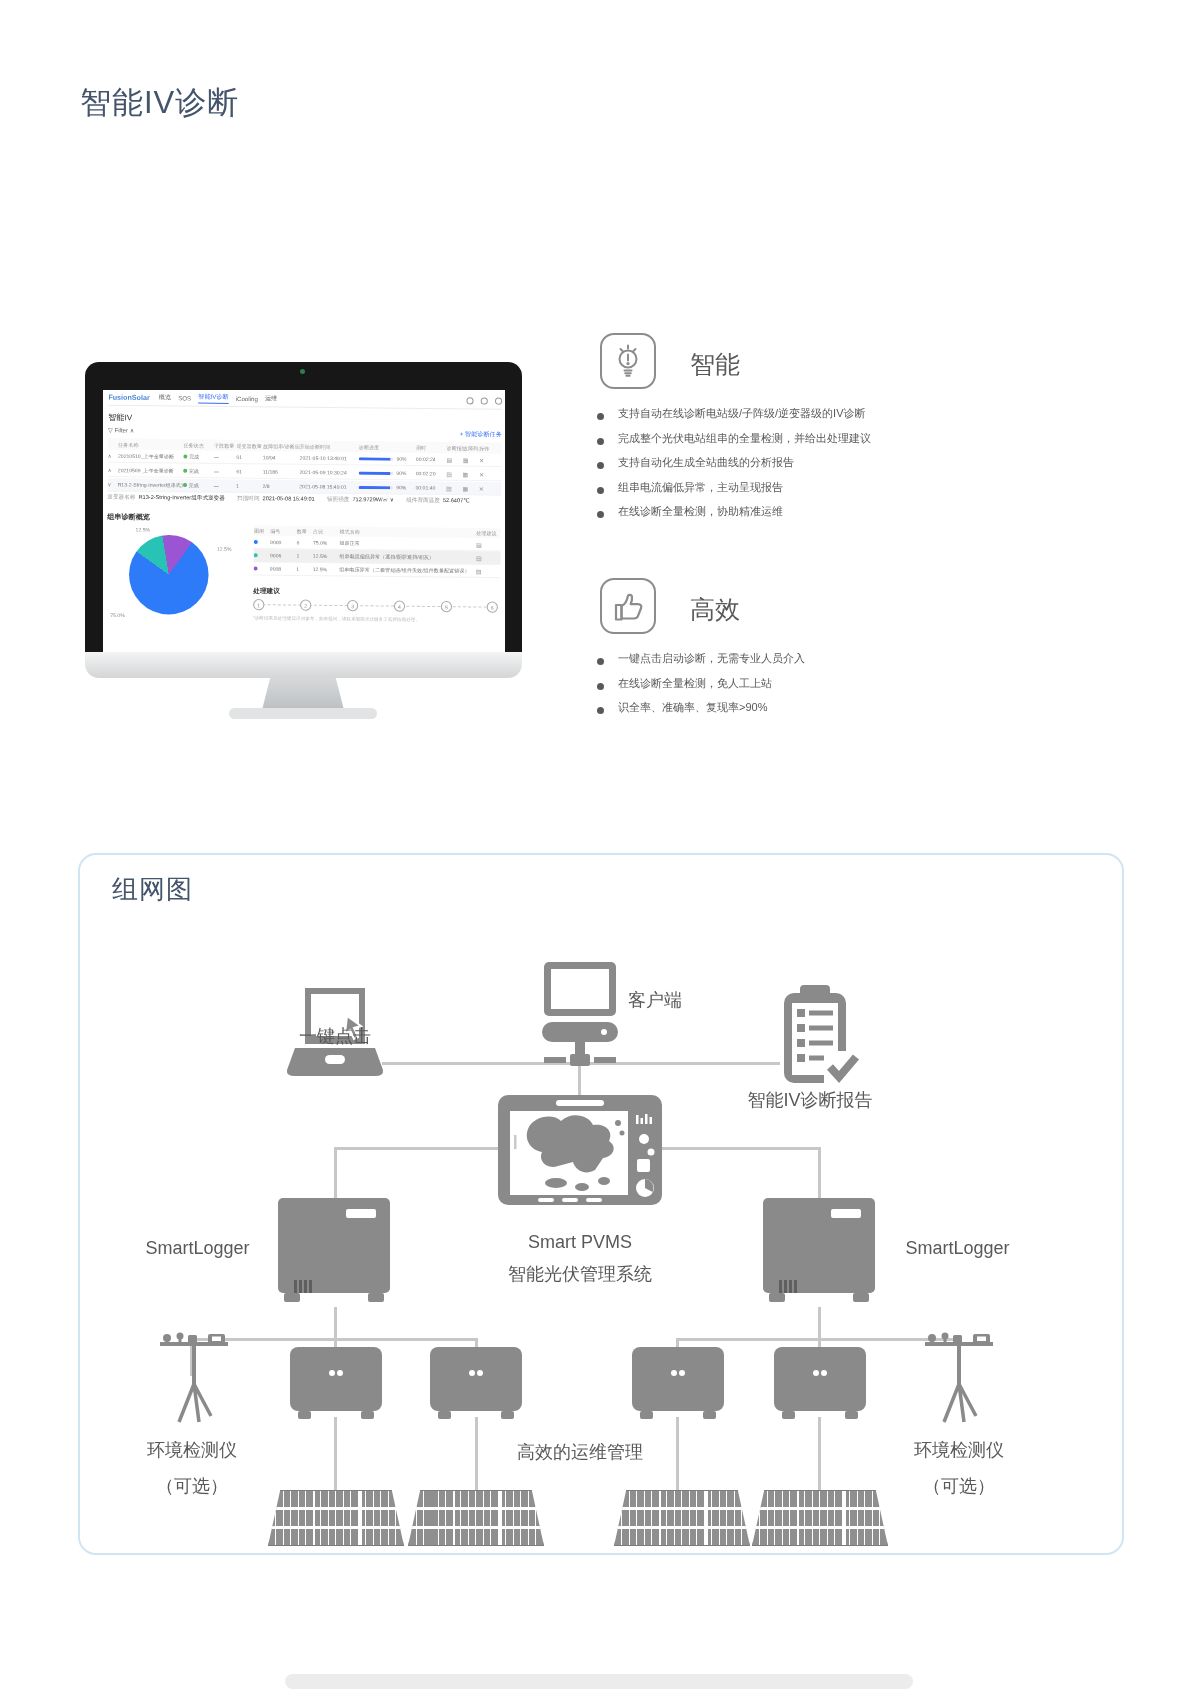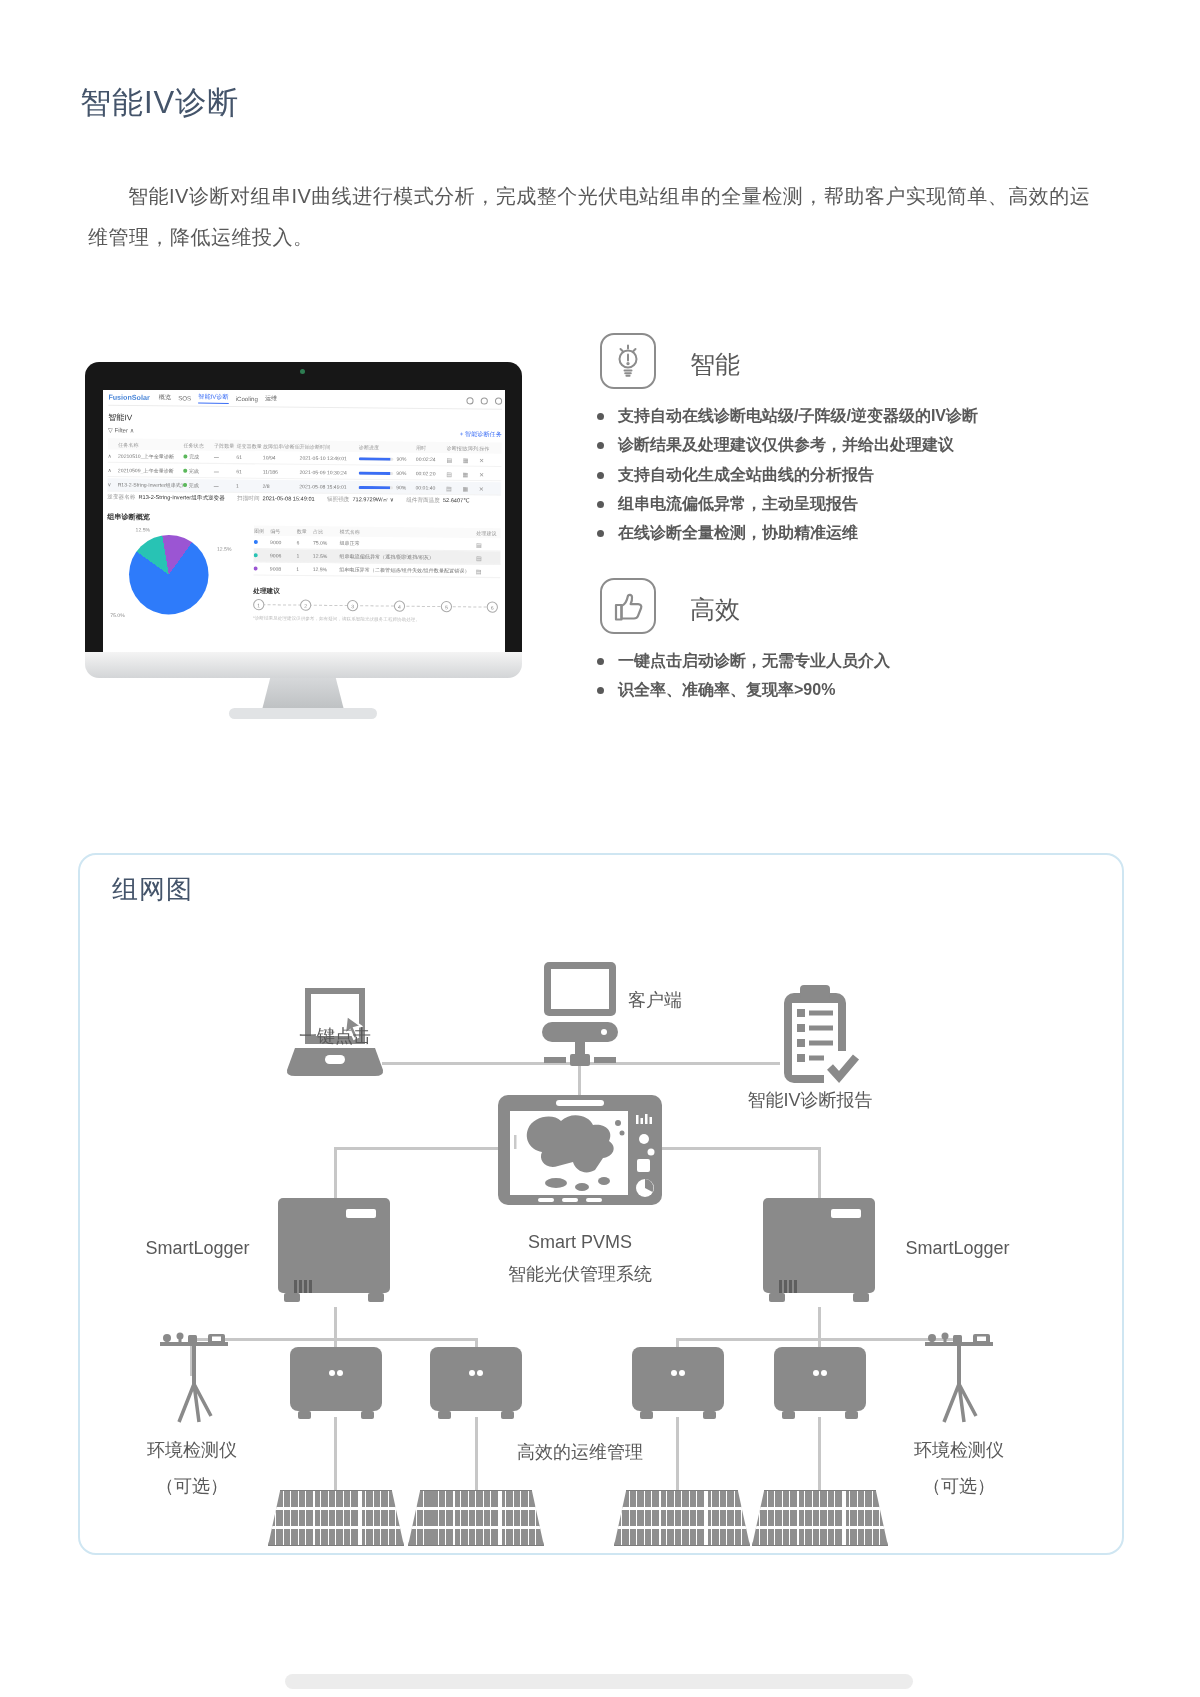--- a/index.html
+++ b/index.html
@@ -5,21 +5,21 @@
   html,body{margin:0;padding:0;background:#fff;font-family:"Liberation Sans","DejaVu Sans",sans-serif;}
   #stage{position:relative;width:1200px;height:1697px;background:#fff;overflow:hidden;}
   .abs{position:absolute;box-sizing:border-box;}
   
   .page-title{left:80px;top:82px;font-size:31px;color:#44546A;letter-spacing:1px;}
   .intro{left:88px;top:176px;width:1015px;font-size:20px;line-height:2.05;color:#595959;text-indent:2em;letter-spacing:.5px;}
   
   .feat-icon{width:56px;height:56px;border:2.5px solid #8c8c8c;border-radius:14px;display:flex;align-items:center;justify-content:center;background:#fff;}
   .feat-title{font-size:25px;color:#595959;}
   .bullets{display:flex;flex-direction:column;gap:12.5px;width:560px;}
-  .bullet{display:flex;gap:14px;font-size:16px;color:#595959;line-height:1.05;font-weight:bold;}
+  .bullet{display:flex;gap:14px;font-size:11px;color:#595959;line-height:1.05;}
   .bullet .dot{flex:0 0 auto;width:7px;height:7px;border-radius:50%;background:#595959;margin-top:5px;}
   
   .bezel{left:85px;top:362px;width:437px;height:292px;background:#171717;border-radius:14px 14px 2px 2px;}
   .cam{left:300px;top:369px;width:5px;height:5px;border-radius:50%;background:#2e7d52;}
   .chin{left:85px;top:652px;width:437px;height:26px;background:linear-gradient(#f4f4f4,#d3d5d7);border-radius:0 0 14px 14px;}
   .stand{left:262px;top:678px;width:82px;height:32px;background:linear-gradient(#d6d8da,#bdc0c2);clip-path:polygon(10% 0,90% 0,100% 100%,0 100%);}
   .mbase{left:229px;top:708px;width:148px;height:11px;background:#e1e3e5;border-radius:6px;}
   .screen{left:103px;top:377px;width:402px;height:262px;background:#fff;overflow:hidden;margin-top:13px;}
   .screen-in{position:absolute;left:0;top:0;width:402px;height:262px;transform:rotate(.6deg) scale(1.02);transform-origin:50% 50%;}
   .scr{position:absolute;box-sizing:border-box;}
@@ -72,21 +72,20 @@
      repeating-linear-gradient(0deg,transparent 0 16.5px,#fff 16.5px 19px);
      clip-path:polygon(9% 0,91% 0,100% 100%,0 100%);}
   .footer-pill{left:285px;top:1674px;width:628px;height:15px;background:#e9e9e9;border-radius:8px;opacity:.85;}
 </style>
 </head>
 <body>
 
 <div id="stage">
 
   <div class="abs page-title">智能IV诊断</div>
-  <div class="abs intro">智能IV诊断对组串IV曲线进行模式分析，完成整个光伏电站组串的全量检测，帮助客户实现简单、高效的运维管理，降低运维投入。</div>
 
   <div class="abs bezel"></div>
   <div class="abs cam"></div>
   <div class="abs screen">
     <div class="screen-in">
       <div class="scr topbar">
         <span class="logo">FusionSolar</span>
         <span class="nav-item">概览</span>
         <span class="nav-item">SOS</span>
         <span class="nav-item active">智能IV诊断</span>
@@ -263,21 +262,21 @@
     </svg>
   </div>
   <div class="abs feat-title" style="left:690px;top:348px">智能</div>
   <div class="abs bullets" style="left:597px;top:408px">
     <div class="bullet">
         <span class="dot"></span>
         <span>支持自动在线诊断电站级/子阵级/逆变器级的IV诊断</span>
       </div>
     <div class="bullet">
         <span class="dot"></span>
-        <span>诊断结果及处理建议仅供参考，并给出处理建议</span>
+        <span>完成整个光伏电站组串的全量检测，并给出处理建议</span>
       </div>
     <div class="bullet">
         <span class="dot"></span>
         <span>支持自动化生成全站曲线的分析报告</span>
       </div>
     <div class="bullet">
         <span class="dot"></span>
         <span>组串电流偏低异常，主动呈现报告</span>
       </div>
     <div class="bullet">
@@ -292,20 +291,24 @@
         <path d="M8,19 h5.5 v14.5 H8 z"></path>
         <path d="M13.5,31.5 v-11.5 c3.4,-1.5 5.4,-4.8 6.2,-9.2 c.5,-2.7 4,-2.4 4.3,.3 c.2,2.1 -.3,4.6 -1.4,7 h7.6 c2.2,0 3.7,1.8 2.9,3.9 l-3.2,8.2 c-.7,1.8 -1.9,2.3 -3.9,2.3 h-12.5"></path>
       </g>
     </svg>
   </div>
   <div class="abs feat-title" style="left:690px;top:593px">高效</div>
   <div class="abs bullets" style="left:597px;top:653px">
     <div class="bullet">
         <span class="dot"></span>
         <span>一键点击启动诊断，无需专业人员介入</span>
+      </div>
+    <div class="bullet">
+        <span class="dot"></span>
+        <span>在线诊断全量检测，免人工上站</span>
       </div>
     <div class="bullet">
         <span class="dot"></span>
         <span>识全率、准确率、复现率&gt;90%</span>
       </div>
   </div>
 
   <div class="abs netbox"></div>
   <div class="abs net-title">组网图</div>
 

